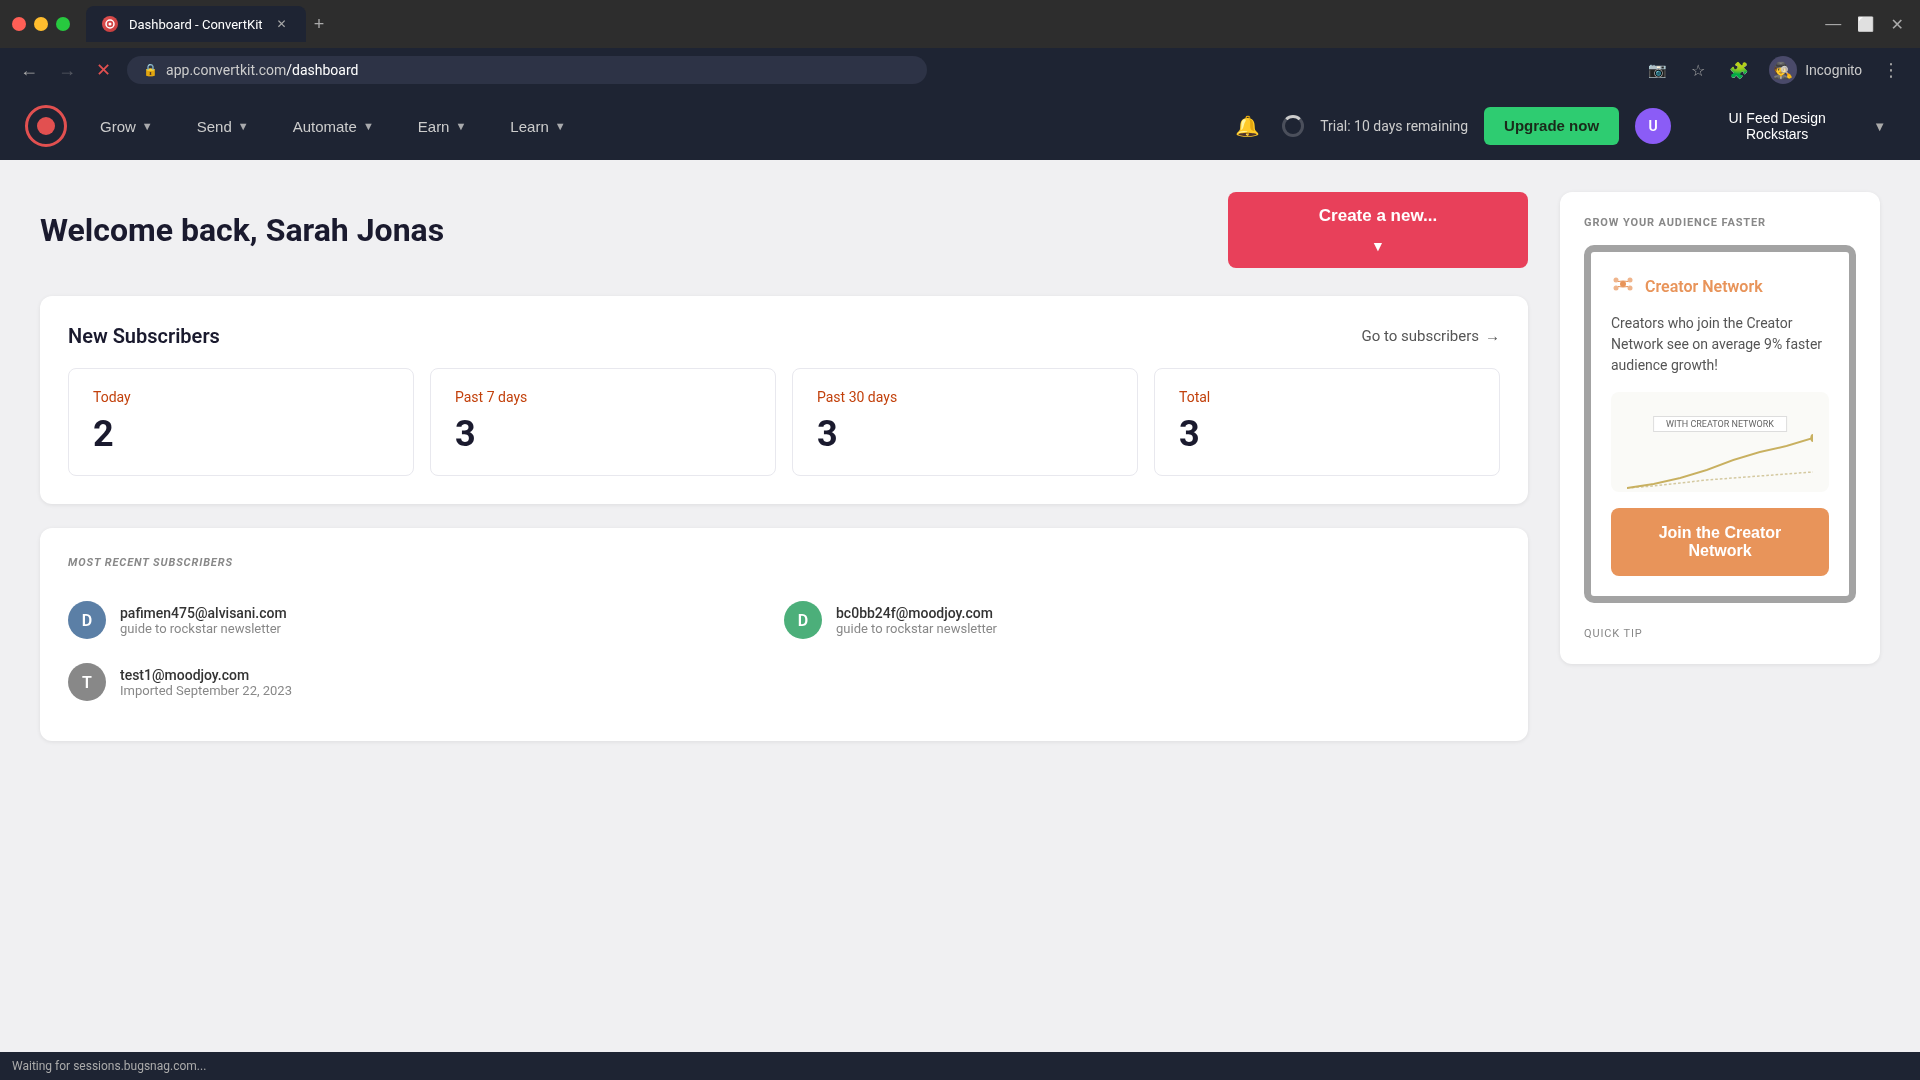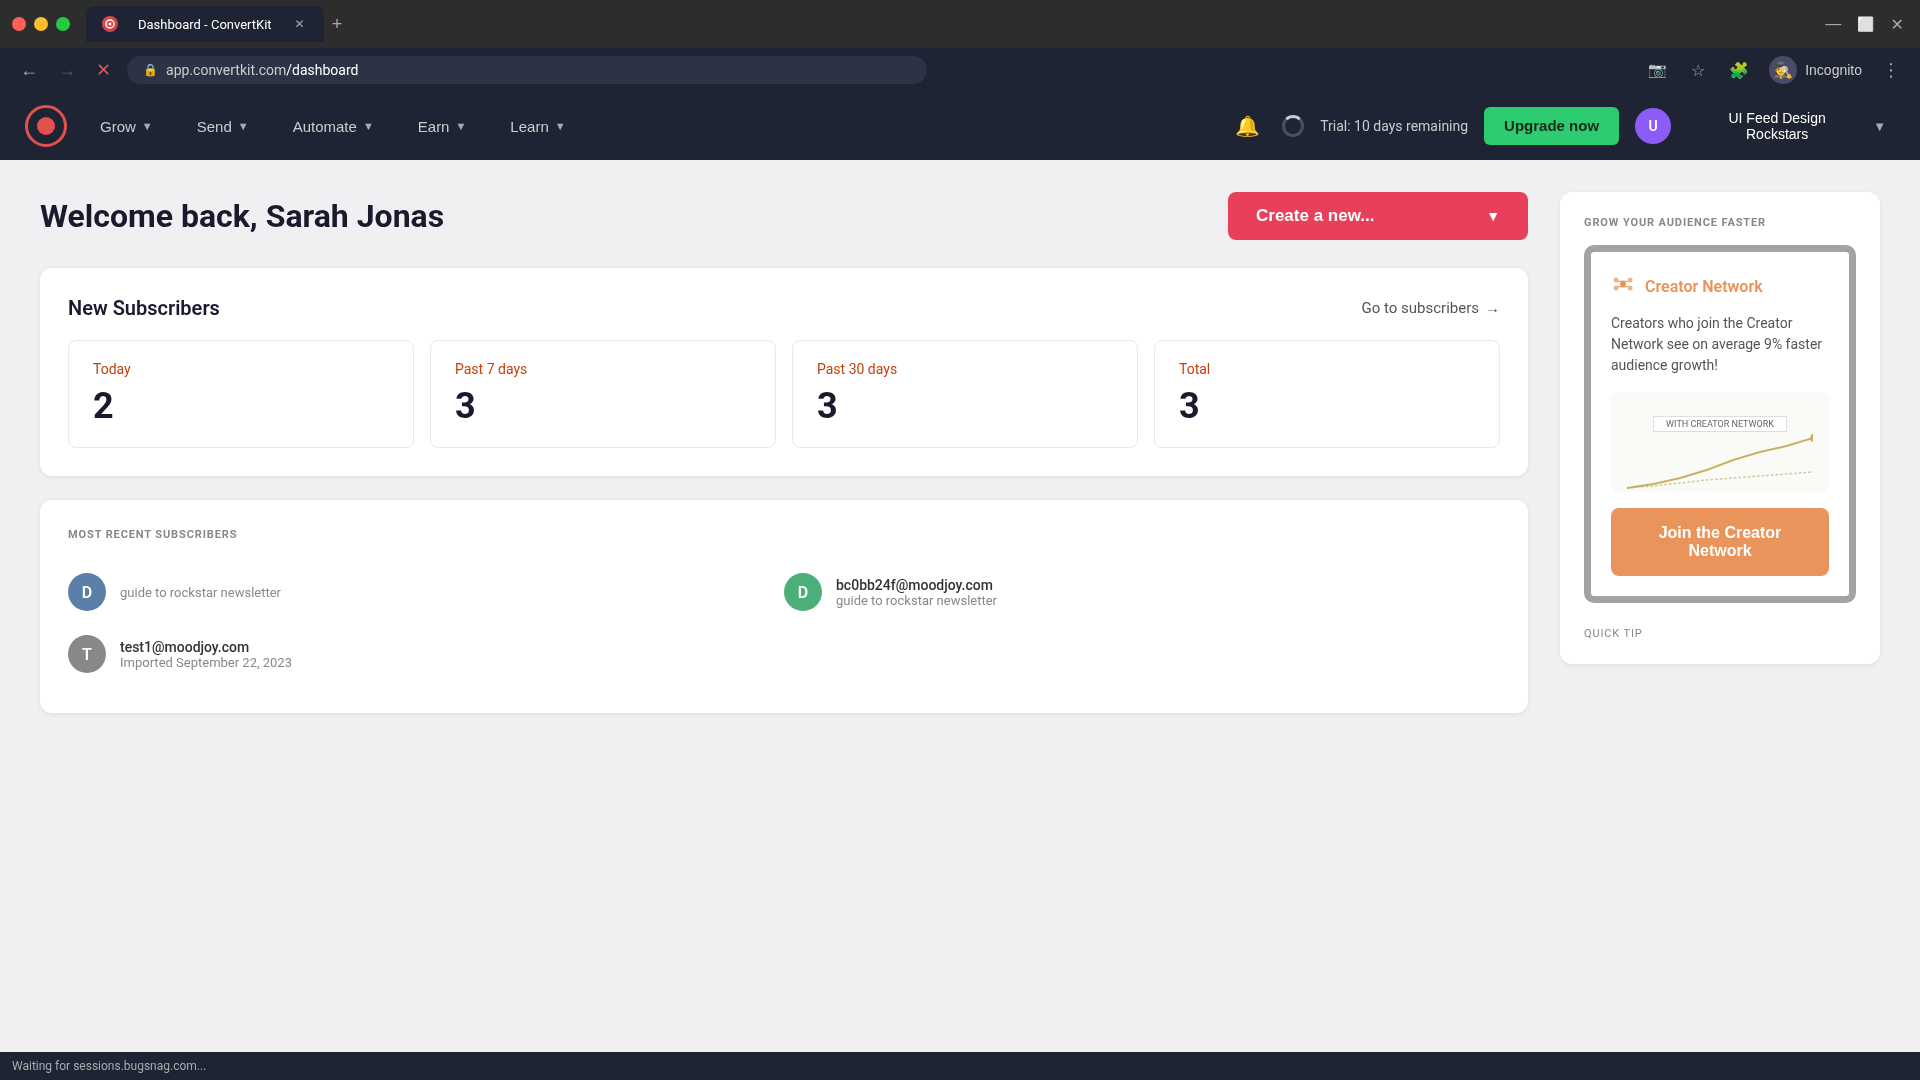--- a/index.html
+++ b/index.html
@@ -31,21 +31,21 @@
       flex: 1;
       margin-left: 8px;
     }
     .tab {
       background: #3c3c3c;
       color: #ccc;
       padding: 12px 16px;
       border-radius: 8px 8px 0 0;
       display: flex;
       align-items: center;
-      gap: 20px;
+      gap: 11px;
       font-size: 13px;
       height: 36px;
     }
     .tab.active {
       background: #1e2433;
       color: #fff;
     }
     .tab-favicon {
       width: 16px; height: 16px; border-radius: 50%;
       background: linear-gradient(135deg, #e25050, #c43c3c);
@@ -251,20 +251,21 @@
       padding: 14px 28px;
       border-radius: 8px;
       font-size: 17px;
       font-weight: 600;
       cursor: pointer;
       display: flex;
       align-items: center;
       gap: 12px;
       min-width: 300px;
       justify-content: space-between;
+      flex-direction: column;
     }
     .create-new-btn .chevron { font-size: 14px; }
 
     
     .subscribers-card {
       background: white;
       border-radius: 12px;
       padding: 28px;
       margin-bottom: 24px;
       box-shadow: 0 1px 4px rgba(0,0,0,0.08);
@@ -318,20 +319,21 @@
       padding: 28px;
       box-shadow: 0 1px 4px rgba(0,0,0,0.08);
     }
     .recent-subs-title {
       font-size: 11px;
       font-weight: 700;
       color: #888;
       letter-spacing: 0.08em;
       text-transform: uppercase;
       margin-bottom: 20px;
+      font-style: italic;
     }
     .subs-grid {
       display: grid;
       grid-template-columns: 1fr 1fr;
       gap: 0;
     }
     .sub-item {
       display: flex;
       align-items: center;
       gap: 14px;
@@ -614,20 +616,21 @@
           </div>
         </div>
       </div>
 
       <div class="recent-subs-card">
         <div class="recent-subs-title">MOST RECENT SUBSCRIBERS</div>
         <div class="subs-grid">
           <div class="sub-item">
             <div class="sub-avatar" style="background: #5b7fa6;">D</div>
             <div class="sub-info">
+              <div class="sub-email">pafimen475@alvisani.com</div>
               <div class="sub-source">guide to rockstar newsletter</div>
             </div>
           </div>
           <div class="sub-item">
             <div class="sub-avatar" style="background: #4caf7a;">D</div>
             <div class="sub-info">
               <div class="sub-email">bc0bb24f@moodjoy.com</div>
               <div class="sub-source">guide to rockstar newsletter</div>
             </div>
           </div>

